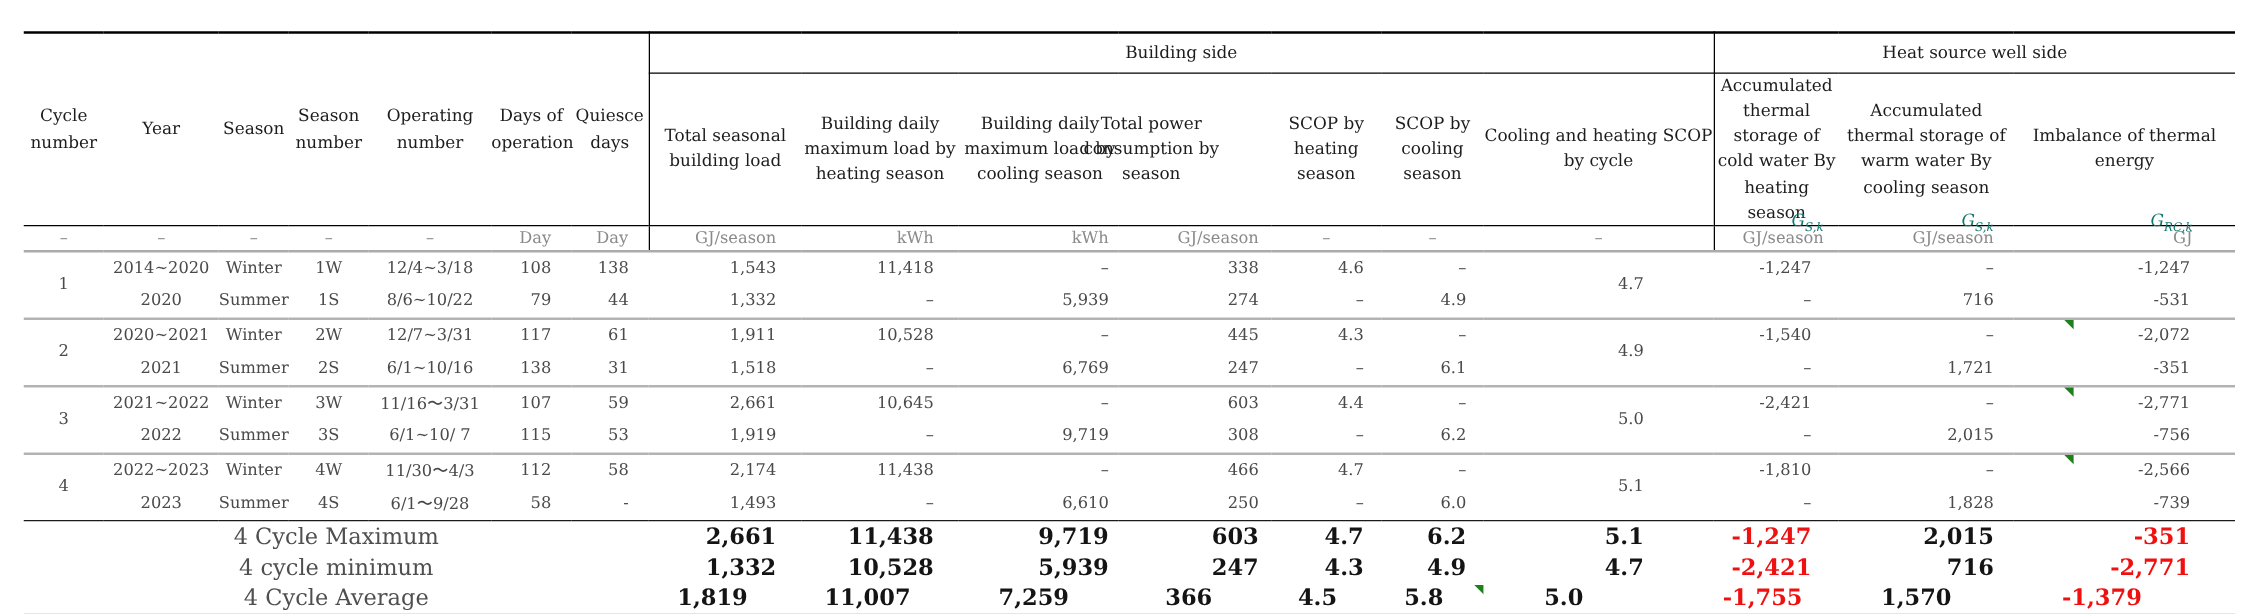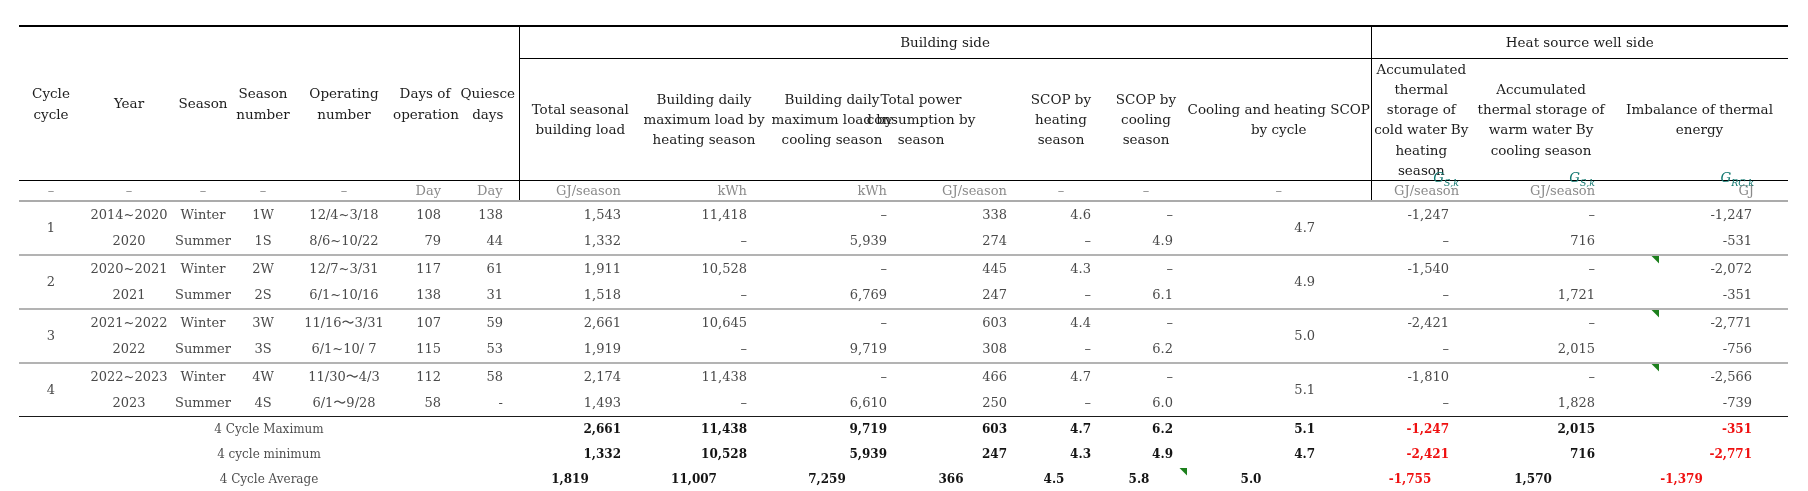--- a/index.html
+++ b/index.html
@@ -23,21 +23,21 @@
   tr.urow{height:20px;}
   tr.urow td{border-top:1.2px solid #000;border-bottom:2.5px solid #ababab;
              color:#8a8a8a;font-size:13px;position:relative;}
   .vlab{position:absolute;top:-10px;font-style:italic;color:#0f766e;font-size:13.5px;line-height:1;}
   .vlab sub{font-size:9.5px;font-style:italic;}
   .vl15{right:12px;} .vl16{right:16px;} .vl17{right:34px;}
   
   tr.drow{height:27px;}
   tr.drow td{color:#4a4a4a;font-size:13px;vertical-align:middle;position:relative;}
   tr.srow{height:25px;}
-  tr.srow td{color:#141414;font-weight:bold;font-size:12px;position:relative;}
+  tr.srow td{color:#141414;font-weight:bold;font-size:18px;position:relative;}
   tr.srow td.slab{font-weight:normal;color:#4f4f4f;text-align:center;}
   tr.cycsep td{border-top:2px solid #b3b3b3;}
   tr.sumtop td{border-top:1.6px solid #1a1a1a;}
   tr.last td{border-bottom:2.5px solid #4a4a4a;text-align:center;}
   .red{color:#f75050;}
   tr.srow .red{color:#ef1010;}
   
   .ctr{text-align:center;}
   .num{text-align:right;}
   .c6{padding-right:16px;} .c7{padding-right:16px;}
@@ -73,21 +73,21 @@
   <col style="width:88px">
         <col style="width:82px">
         <col style="width:184px">
   <col style="width:100px">
         <col style="width:140px">
         <col style="width:177px">
 </colgroup>
 
 <tbody>
         <tr class="grow">
-  <th class="lhead" rowspan="2">Cycle cycle</th>
+  <th class="lhead" rowspan="2">Cycle number</th>
   <th class="lhead" rowspan="2">Year</th>
   <th class="lhead" rowspan="2">Season</th>
   <th class="lhead" rowspan="2">Season number</th>
   <th class="lhead" rowspan="2">Operating number</th>
   <th class="lhead" rowspan="2">Days of operation</th>
   <th class="lhead vr" rowspan="2">Quiesce days</th>
   <th class="group vr" colspan="7">Building side</th>
   <th class="group" colspan="3">Heat source well side</th>
 </tr>
 

